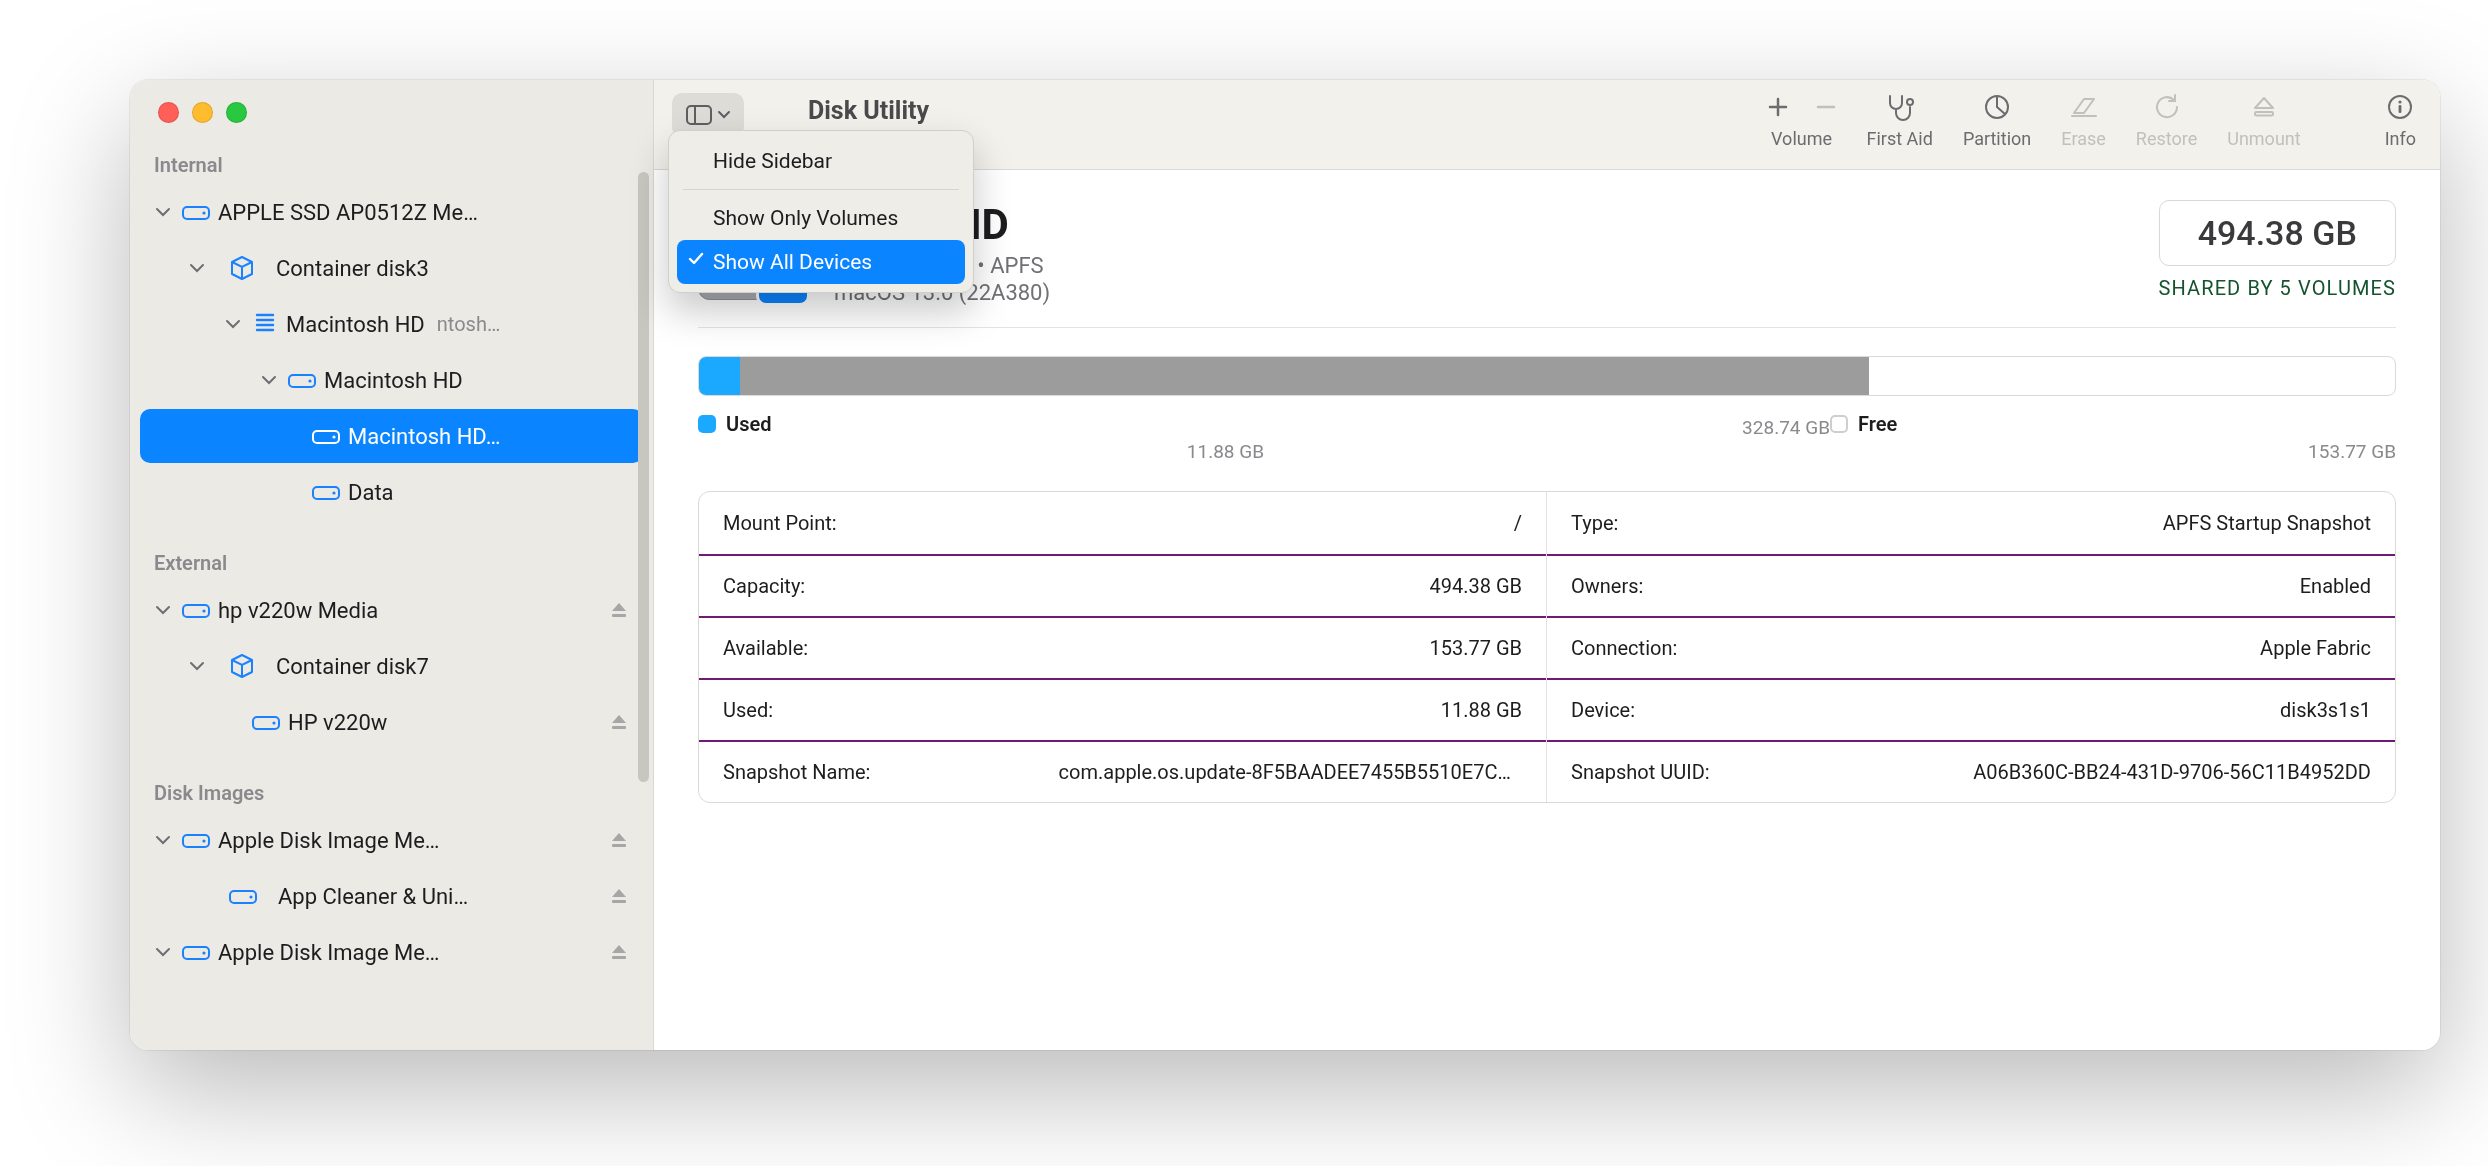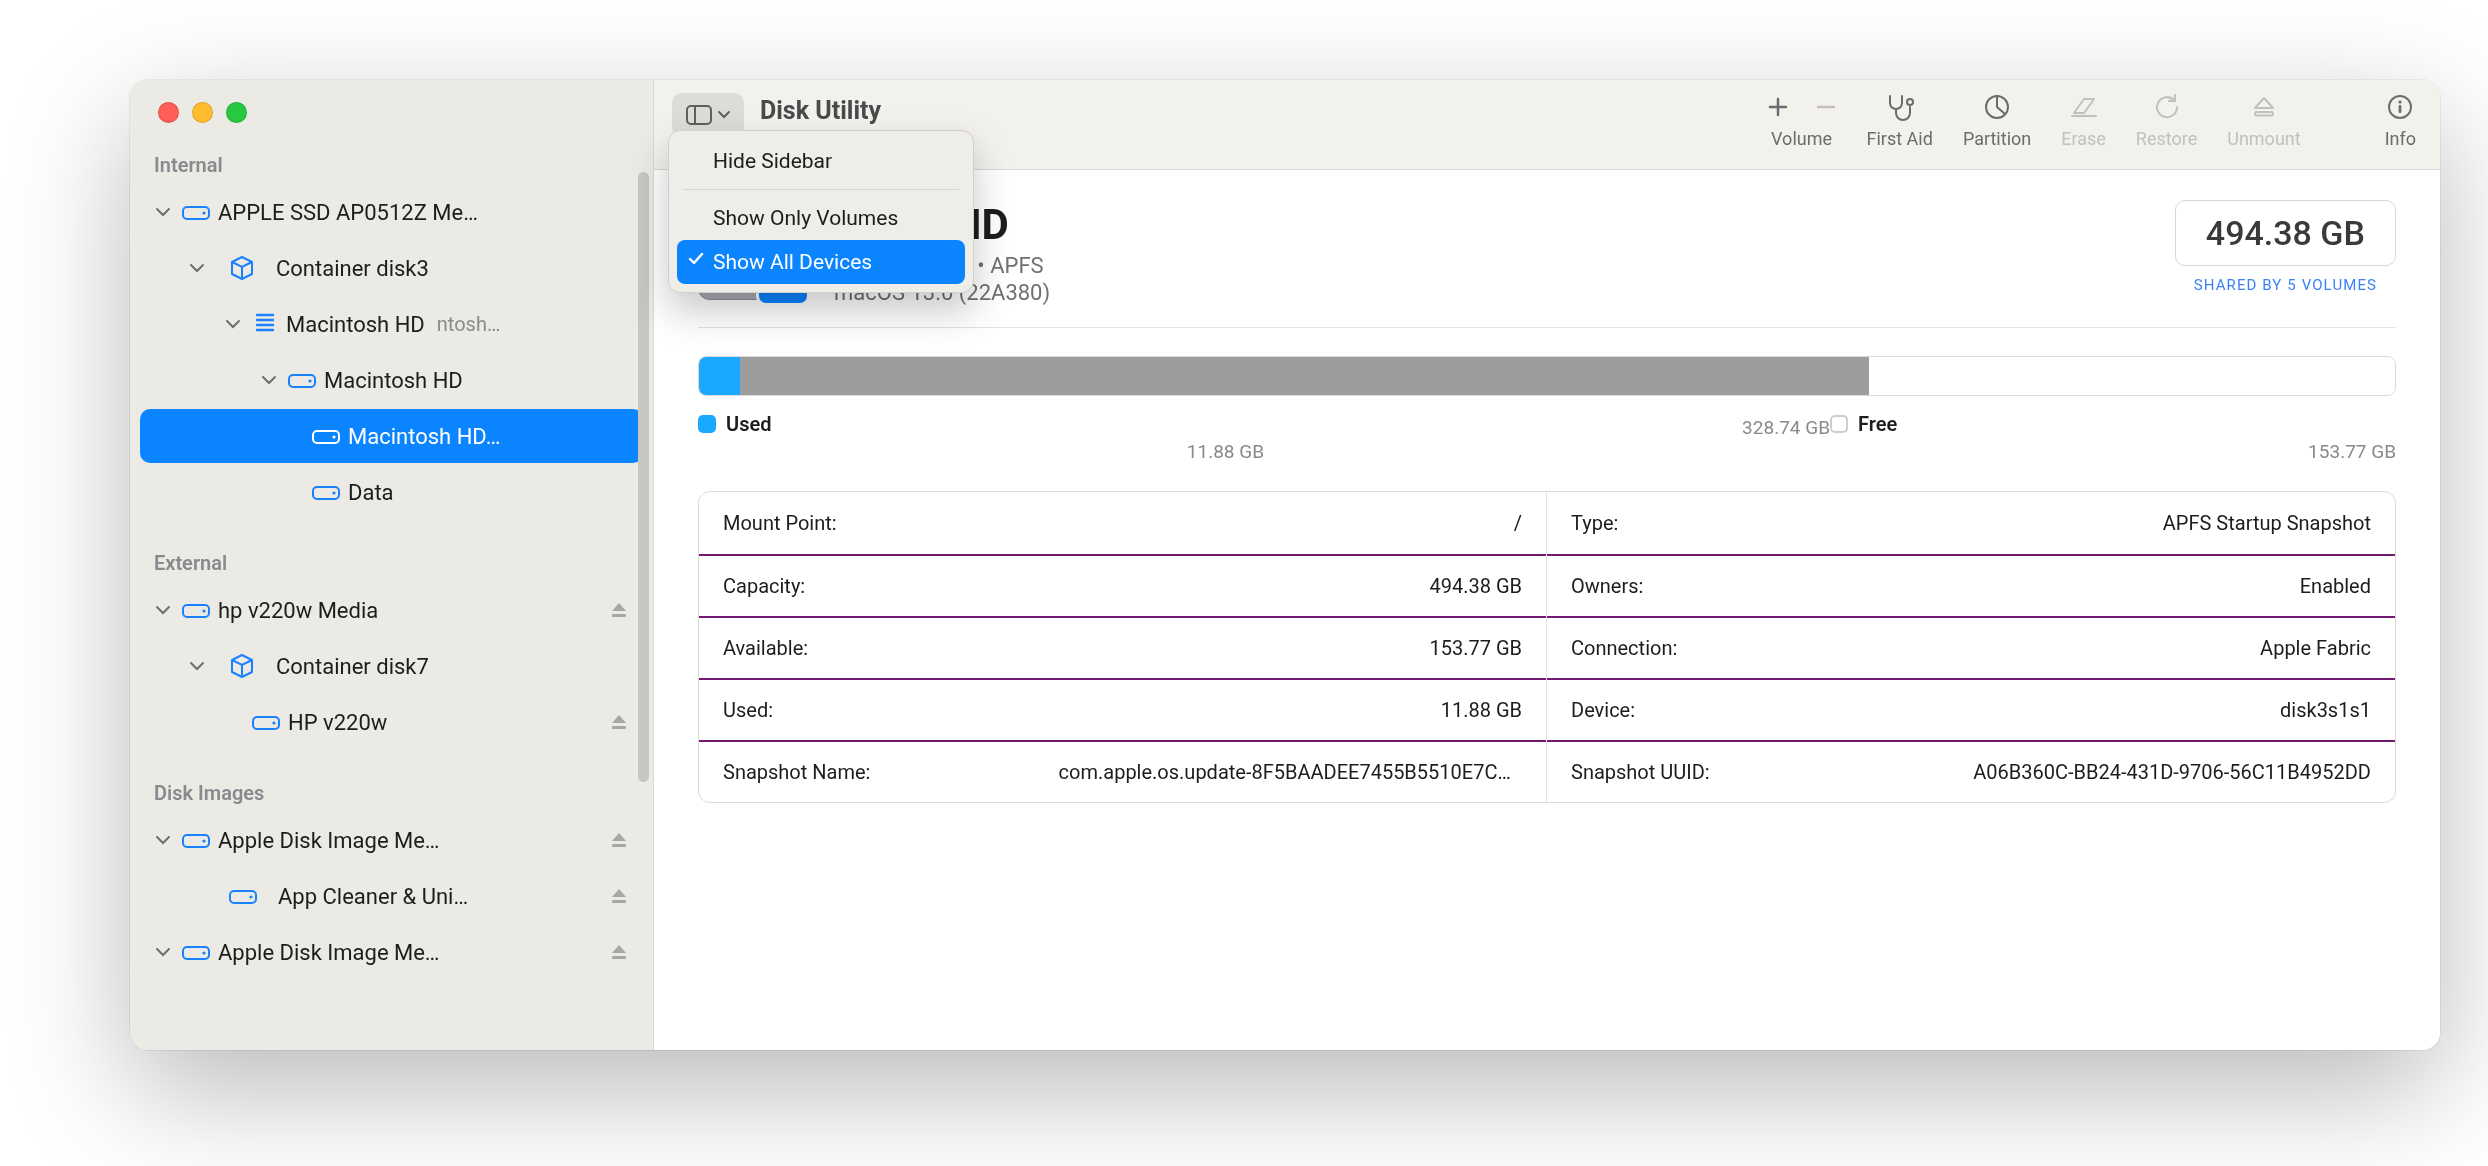--- a/index.html
+++ b/index.html
@@ -98,21 +98,21 @@
     display:flex;align-items:stretch;
     padding-left:18px;padding-right:24px;
     position:relative;
   }
   .tb-left{display:flex;align-items:center;gap:16px;}
   .sidebar-toggle{
     width:72px;height:44px;border-radius:10px;background:#dedcd6;
     display:flex;align-items:center;justify-content:center;gap:6px;
     color:#5e5e63;margin-top:-20px;
   }
-  .app-title{font-size:25px;font-weight:700;color:#4a4a4c;margin-top:-28px;}
+  .app-title{font-size:25px;font-weight:700;color:#4a4a4c;margin-top:-28px;margin-left:48px;}
   .tb-right{margin-left:auto;display:flex;align-items:flex-start;gap:30px;padding-top:12px;}
   .tb-item{display:flex;flex-direction:column;align-items:center;gap:6px;color:#6c6c70;}
   .tb-item.disabled{color:var(--disabled);}
   .tb-item .cap{font-size:18px;}
   .tb-ico{height:30px;display:flex;align-items:center;justify-content:center;}
 
   
   .menu{
     position:absolute;
     left:14px; top:50px;
@@ -148,21 +148,21 @@
   .vol-title{font-size:42px;font-weight:700;letter-spacing:.2px;}
   .vol-sub{color:#707075;font-size:22px;margin-top:4px;}
   .vol-sub2{color:#707075;font-size:22px;margin-top:2px;}
   .cap-box{
     margin-left:auto;text-align:center;
   }
   .cap-pill{
     border:1px solid #d9d8d4;border-radius:10px;
     padding:12px 30px;font-size:34px;color:#3a3a3c;font-weight:500;
   }
-  .cap-sub{color:#3b82f6;font-size:15px;letter-spacing:1.1px;margin-top:10px;}
+  .cap-sub{color:#14532d;font-size:20px;letter-spacing:1.1px;margin-top:10px;}
   .divider{height:1px;background:#e4e3df;margin:22px 0 28px;}
   
   .bar{
     height:40px;border:1px solid #dcdad5;border-radius:8px;overflow:hidden;
     display:flex;background:#fff;
   }
   .seg{height:100%;}
   .seg.used{background:#1aa9ff;width:8%;}
   .seg.other{background:var(--grid-gray);width:56%;}
   .legend{display:flex;margin-top:16px;gap:0;text-align:right;}

